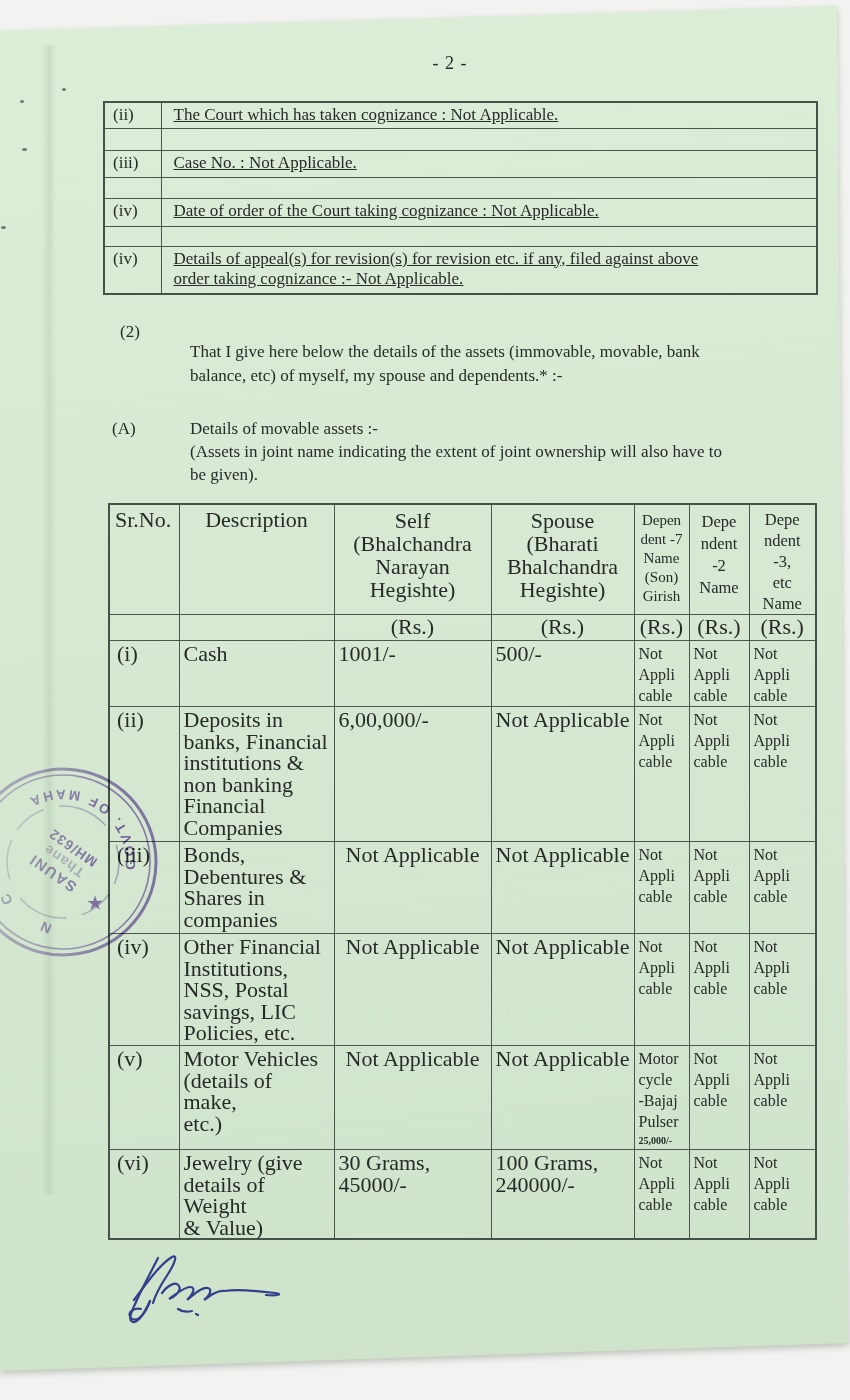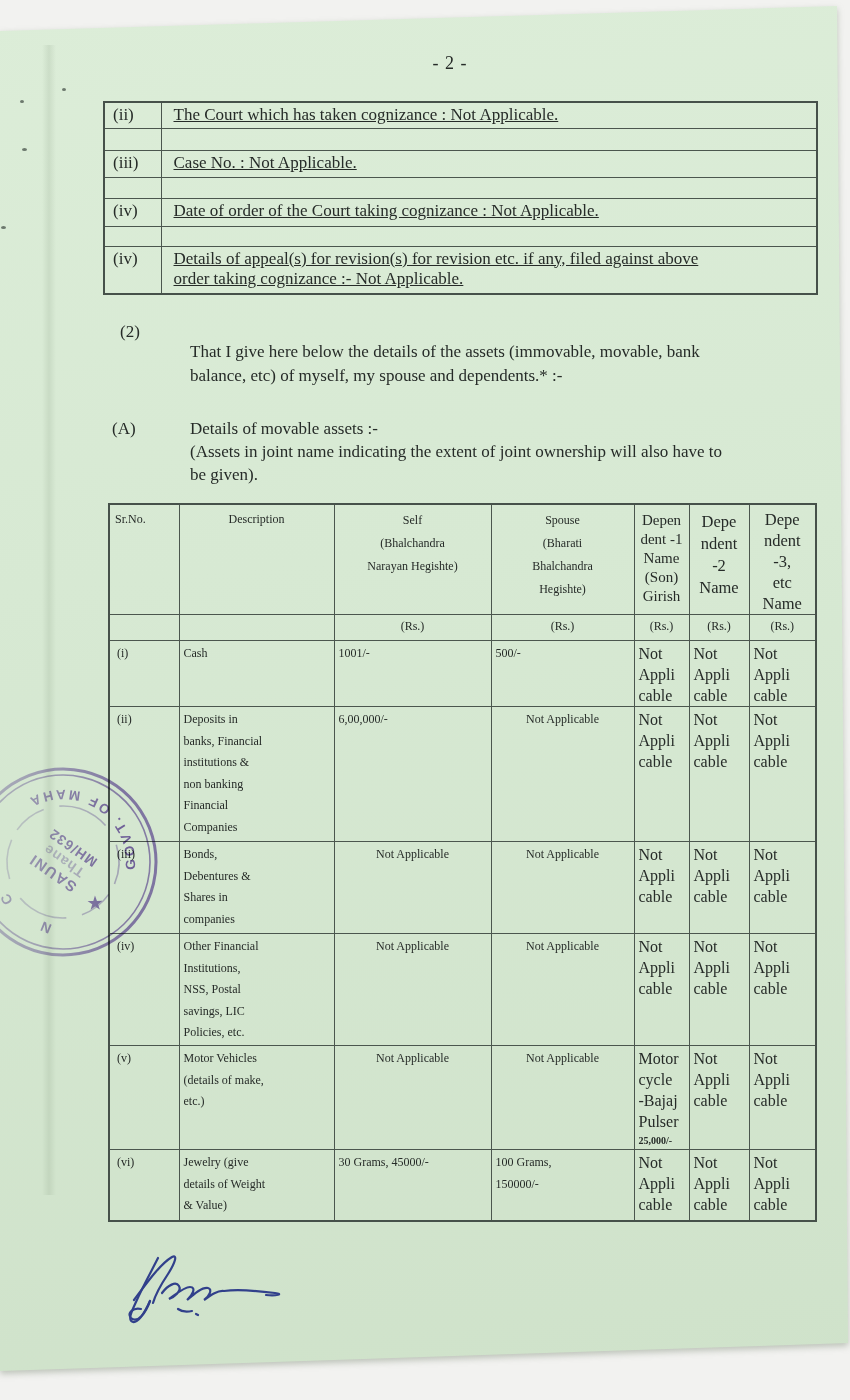--- a/index.html
+++ b/index.html
@@ -37,21 +37,21 @@
 
   .para { position:absolute; font-size:17px; line-height:23.5px; }
   .pre { white-space:pre-line; }
   .p2-label { left:120px; top:320px; }
   .p2-text  { left:190px; top:340px; width:640px; }
   .pa-label { left:112px; top:417px; }
   .pa-text  { left:190px; top:417px; width:648px; line-height:23px; }
 
   
   .assets { left:108px; top:503px; width:707px; border:2px solid #46514a; }
-  .assets td { font-size:12px; line-height:21.5px; padding:2px 4px 0 4px; }
+  .assets td { font-size:22px; line-height:21.5px; padding:2px 4px 0 4px; }
   .assets tr.hdr  { height:110px; }
   .assets tr.rs   { height:26px;margin-left:27px; }
   .assets tr.rh66 { height:66px; }  .assets tr.rh135{ height:135px; }
   .assets tr.rh92 { height:92px; }  .assets tr.rh112{ height:112px; }
   .assets tr.rh98 { height:98px; }  .assets tr.rh71 { height:71px; }
   .assets .hc   { text-align:center; padding-top:4px; }
   .assets .hsr  { padding-left:5px; padding-top:4px; }
   .assets .hbig { line-height:23px; }
   .assets .hdep1{ font-size:15px; line-height:19px; padding:6px 2px 0 2px; }
   .assets .hdep2{ font-size:16.5px; line-height:22px; padding-top:6px; }
@@ -145,21 +145,21 @@
         <td class="hsr">Sr.No.</td>
         <td class="hc">Description</td>
         <td class="hc hbig pre">Self
 (Bhalchandra
 Narayan Hegishte)</td>
         <td class="hc hbig pre">Spouse
 (Bharati
 Bhalchandra
 Hegishte)</td>
         <td class="hc hdep1 pre">Depen
-dent -1
+dent -7
 Name
 (Son)
 Girish</td>
         <td class="hc hdep2 pre">Depe
 ndent
 -2
 Name</td>
         <td class="hc hdep3 pre">Depe
 ndent
 -3,
@@ -274,21 +274,21 @@
 cable</td>
       </tr>
 
       <tr class="rh71">
         <td class="sr">(vi)</td>
         <td class="desc pre">Jewelry (give
 details of Weight
 &amp; Value)</td>
         <td class="num">30 Grams, 45000/-</td>
         <td class="num pre">100 Grams,
-150000/-</td>
+240000/-</td>
         <td class="dep pre">Not
 Appli
 cable</td>
         <td class="dep pre">Not
 Appli
 cable</td>
         <td class="dep pre">Not
 Appli
 cable</td>
       </tr>

